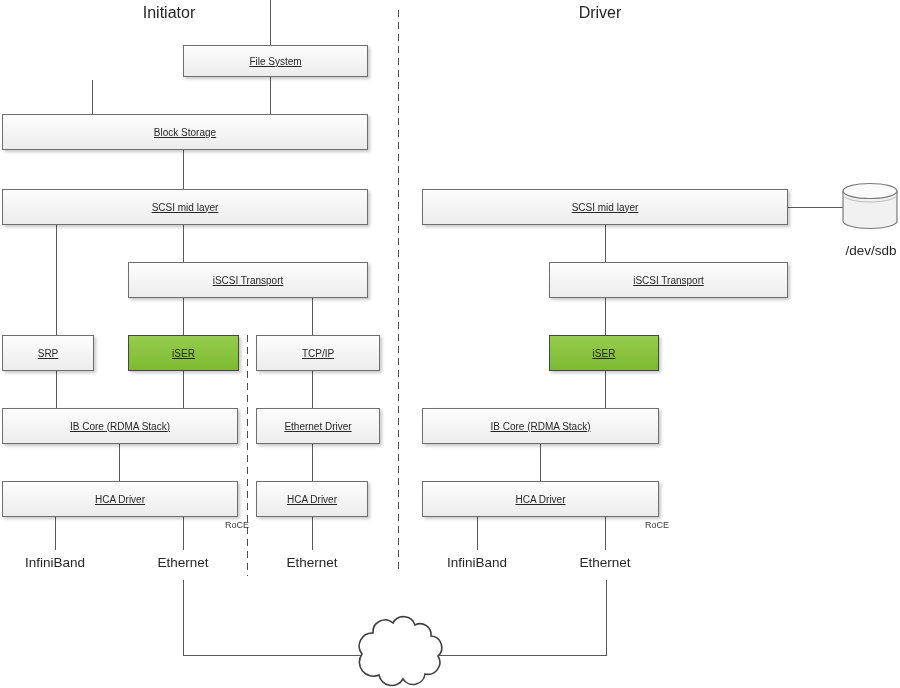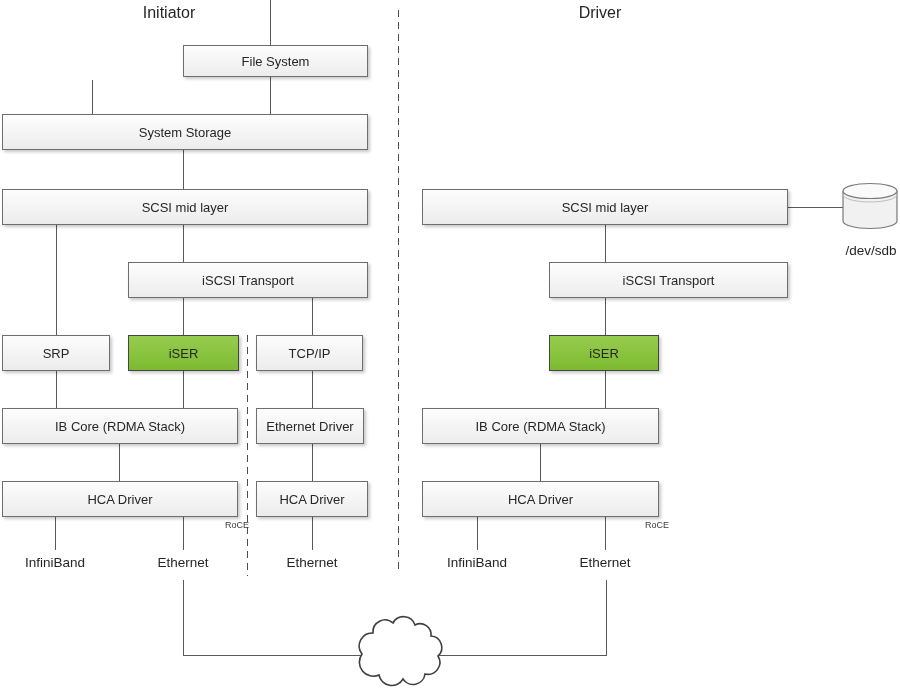--- a/index.html
+++ b/index.html
@@ -13,23 +13,24 @@
   }
   #wires{position:absolute;left:0;top:0;z-index:0;}
   .node{
     position:absolute;
     box-sizing:border-box;
     height:36px;
     border:1px solid #6e6e6e;
     background:linear-gradient(#fdfdfd,#ececec);
     box-shadow:2px 2px 3px rgba(0,0,0,0.22);
     display:flex;align-items:center;justify-content:center;
-    font-size:13px;
+    font-size:10px;
     z-index:1;
     white-space:nowrap;
+    text-decoration:underline;
   }
   .node.green{
     background:linear-gradient(var(--green-top,#97cc4e),var(--green-bottom,#7cba31));
     border:1.5px solid var(--green-border,#454545);
     text-align:center;
   }
   .lbl{
     position:absolute;
     transform:translateX(-50%);
     font-size:13.5px;
@@ -64,28 +65,28 @@
 
     <path transform="translate(357,612)" d="M5 42 A13 13 0 0 1 16 21 A12 12 0 0 1 36 11 A12 12 0 0 1 58 13
          A11 11 0 0 1 74 24 A11.5 11.5 0 0 1 81 44 A12 12 0 0 1 68 62
          A12 12 0 0 1 46 67 A13 13 0 0 1 22 63 A14 14 0 0 1 5 42 Z" fill="#ffffff" stroke="#3f3f3f" stroke-width="1.6"></path>
   </svg>
 
   <div class="lbl section" style="left:169px;top:4px;">Initiator</div>
   <div class="lbl section" style="left:600px;top:4px;">Driver</div>
 
   <div class="node" style="left:183px;top:45px;width:185px;height:32px;">File System</div>
-  <div class="node" style="left:2px;top:114px;width:366px;">System Storage</div>
+  <div class="node" style="left:2px;top:114px;width:366px;">Block Storage</div>
   <div class="node" style="left:2px;top:189px;width:366px;">SCSI mid layer</div>
   <div class="node" style="left:128px;top:262px;width:240px;">iSCSI Transport</div>
-  <div class="node" style="left:2px;top:335px;width:108px;">SRP</div>
+  <div class="node" style="left:2px;top:335px;width:92px;">SRP</div>
   <div class="node green" style="left:128px;top:335px;width:111px;">iSER</div>
-  <div class="node" style="left:256px;top:335px;width:107px;">TCP/IP</div>
+  <div class="node" style="left:256px;top:335px;width:124px;">TCP/IP</div>
   <div class="node" style="left:2px;top:408px;width:236px;">IB Core (RDMA Stack)</div>
-  <div class="node" style="left:256px;top:408px;width:108px;">Ethernet Driver</div>
+  <div class="node" style="left:256px;top:408px;width:124px;">Ethernet Driver</div>
   <div class="node" style="left:2px;top:481px;width:236px;">HCA Driver</div>
   <div class="node" style="left:256px;top:481px;width:112px;">HCA Driver</div>
 
   <div class="node" style="left:422px;top:189px;width:366px;">SCSI mid layer</div>
   <div class="node" style="left:549px;top:262px;width:239px;">iSCSI Transport</div>
   <div class="node green" style="left:549px;top:335px;width:110px;">iSER</div>
   <div class="node" style="left:422px;top:408px;width:237px;">IB Core (RDMA Stack)</div>
   <div class="node" style="left:422px;top:481px;width:237px;">HCA Driver</div>
 
   <div class="lbl small" style="left:202px;top:520px;">RoCE</div>

